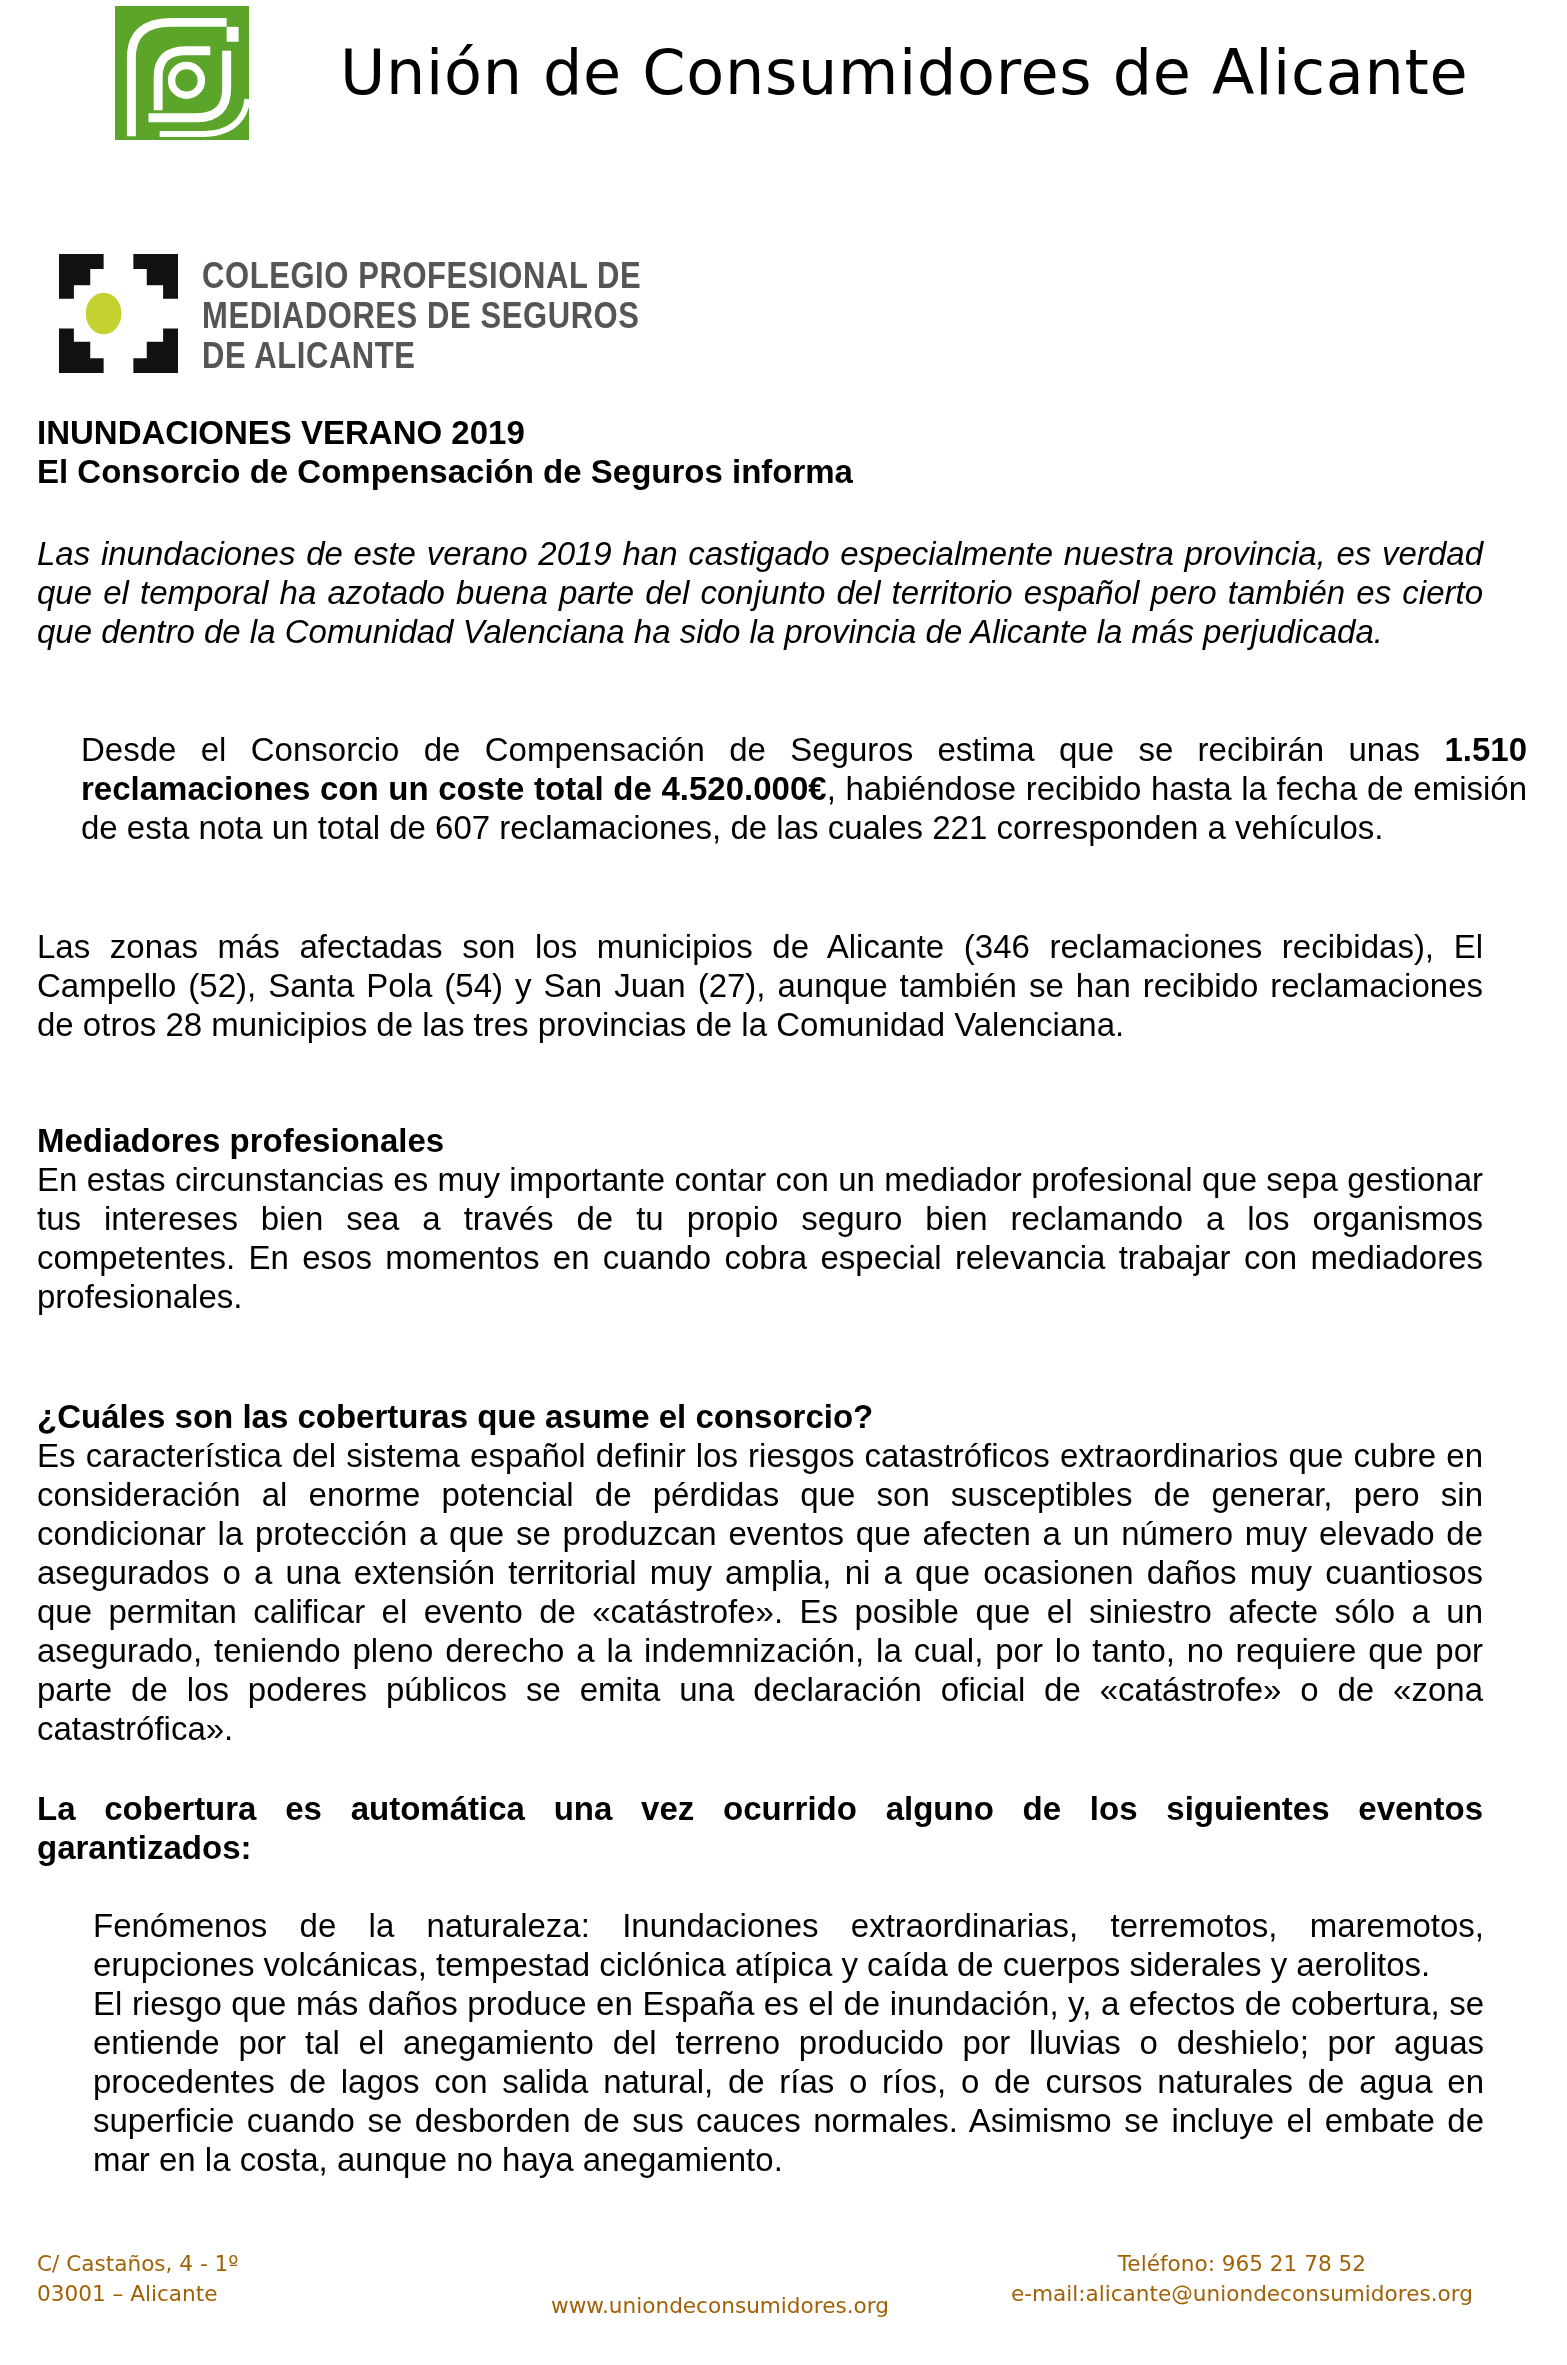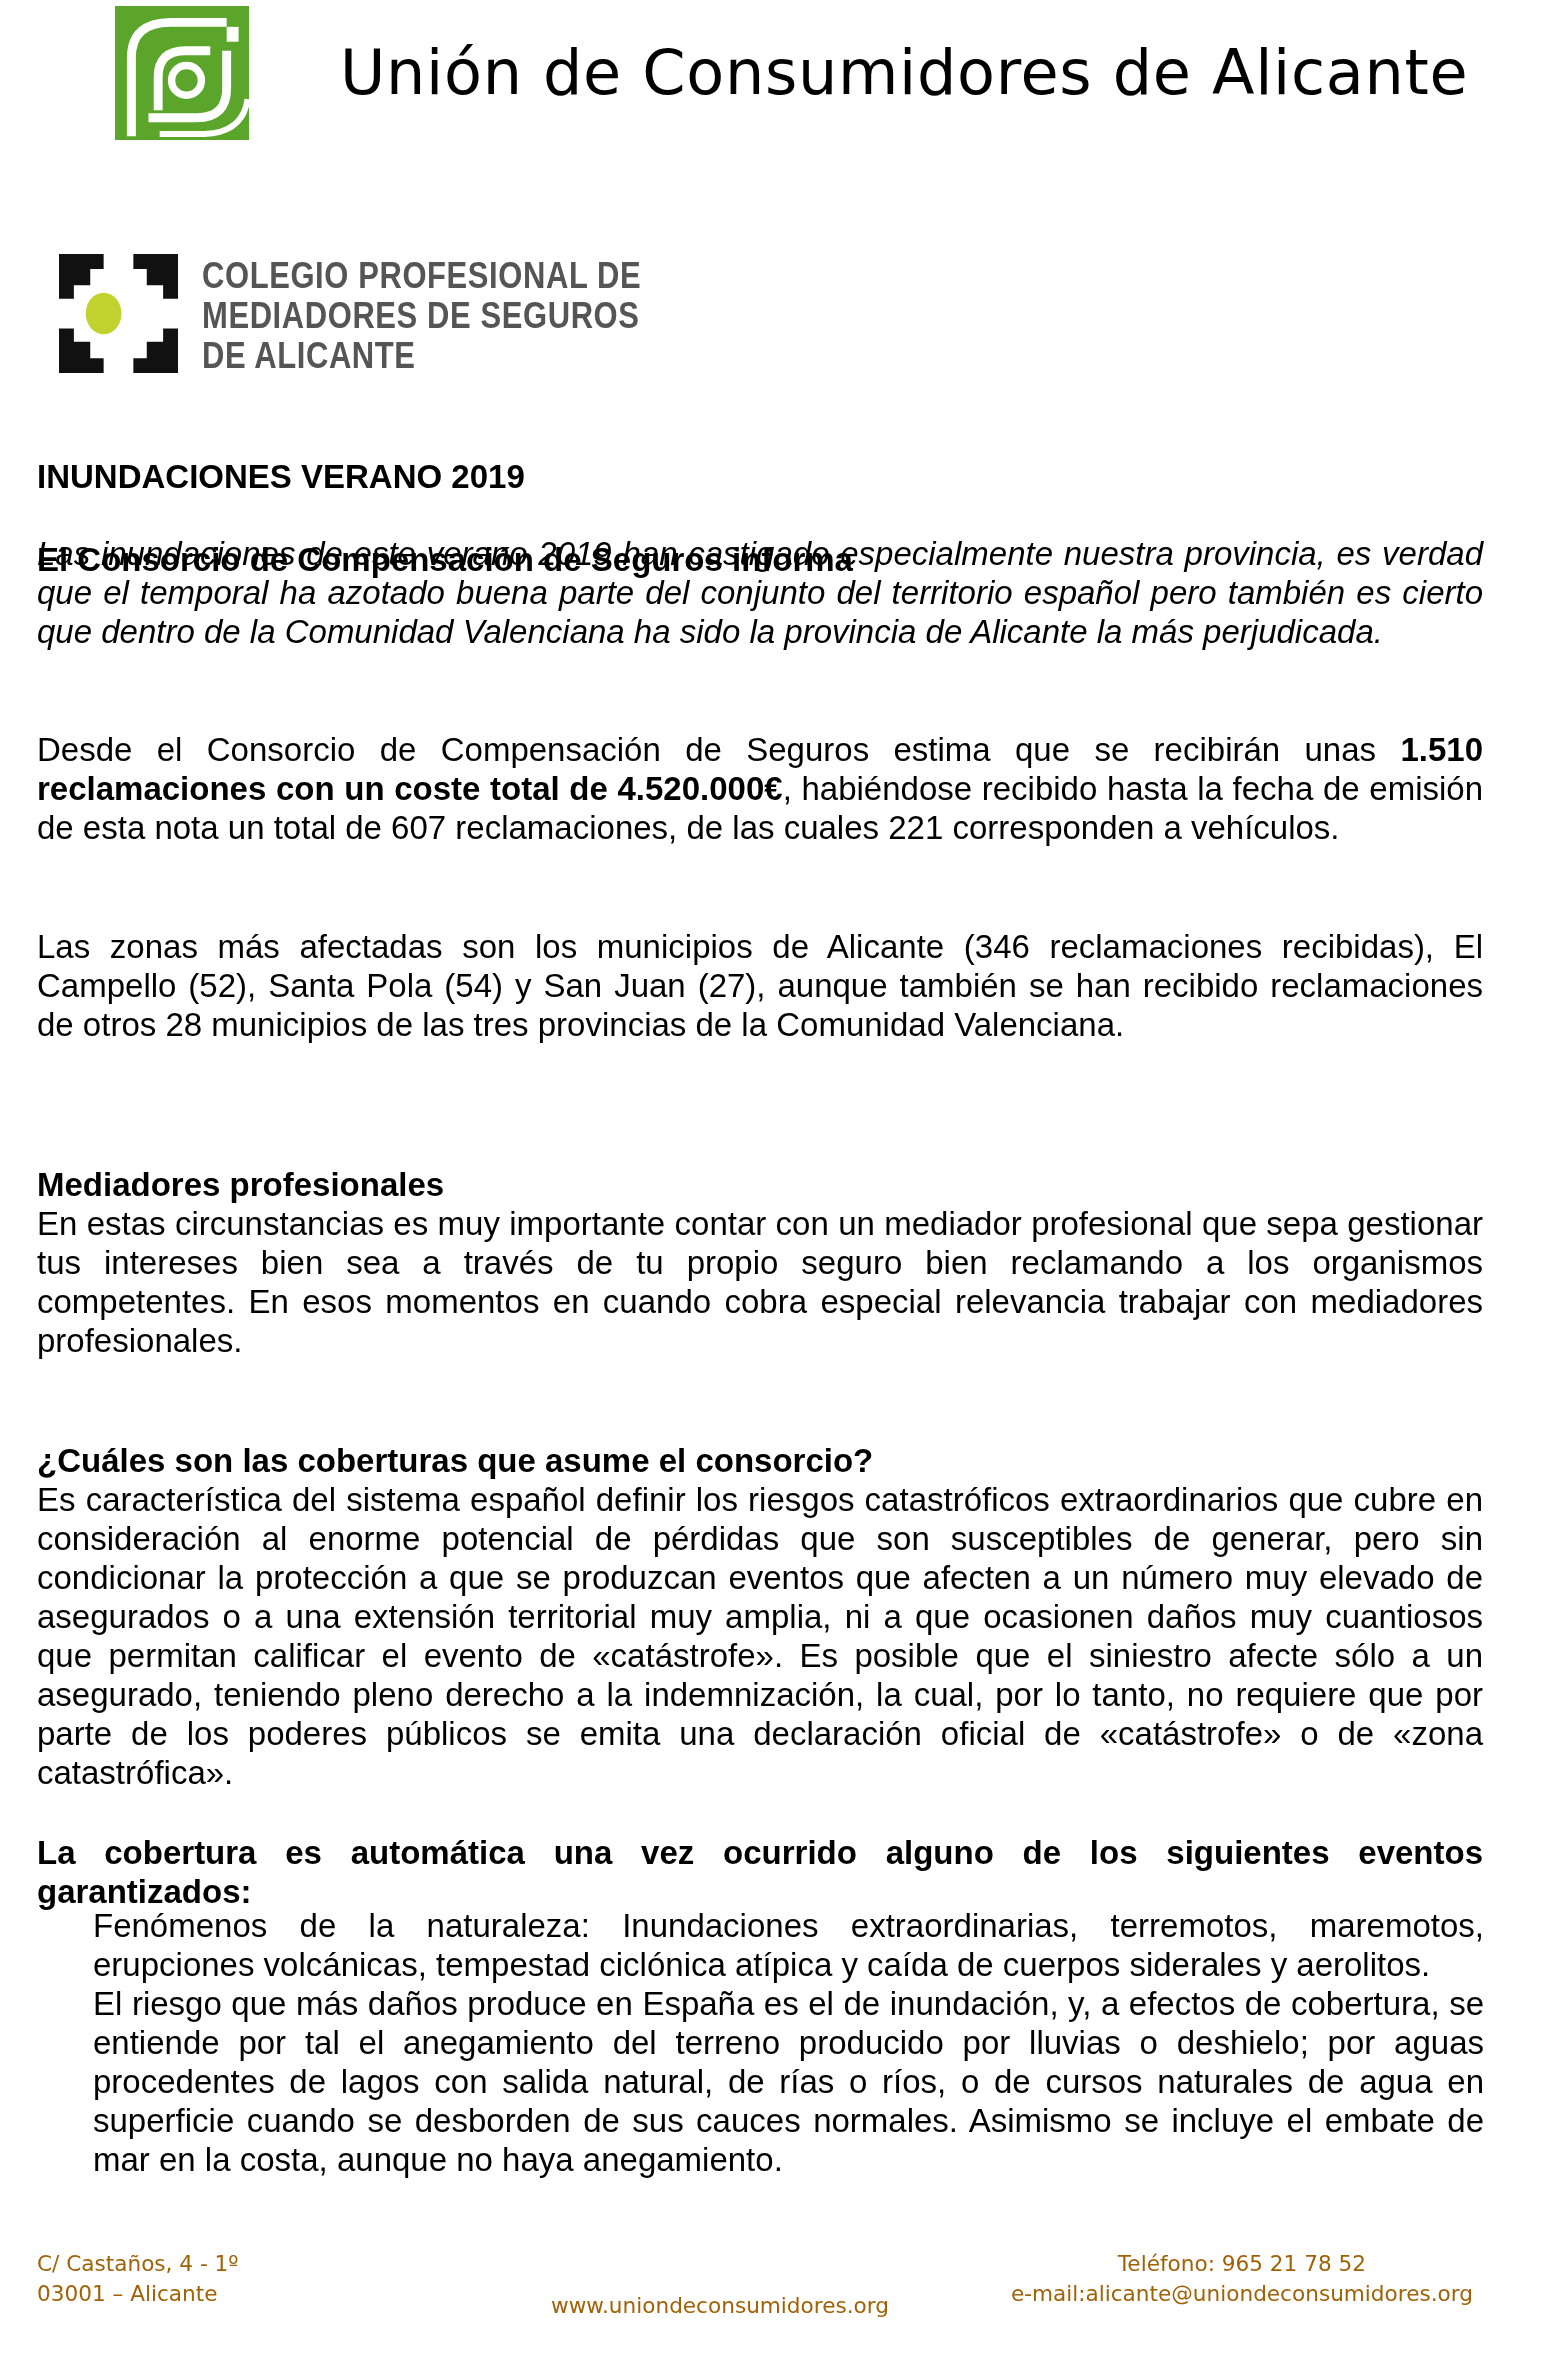--- a/index.html
+++ b/index.html
@@ -11,26 +11,26 @@
     #org-title { left: 340px; top: 36px; font-family: "DejaVu Sans", sans-serif; font-size: 62px; line-height: 74px; white-space: nowrap; letter-spacing: 0.7px; }
 
     
     #colegio-logo { left: 59px; top: 254px; width: 550px; height: 123px; }
     #colegio-mark { position: absolute; left: 0; top: 0; width: 119px; height: 119px; }
     #colegio-text { position: absolute; left: 143px; top: 1.5px; font-family: "Liberation Sans", sans-serif; font-weight: bold; font-size: 36px; line-height: 40px; color: #555555; letter-spacing: 0.7px; transform: scaleX(0.86); transform-origin: left top; white-space: nowrap; }
 
     
     .doc { left: 37px; width: 1446px; font-family: "Liberation Sans", sans-serif; font-size: 33px; line-height: 39px; }
     .doc p { margin: 0; text-align: justify; }
-    .doc .h { font-weight: bold; margin-top: 44px; }
+    .doc .h { font-weight: bold; }
     .indent { left: 93px; width: 1391px; }
 
     #heading-block { top: 413px; }
     #para-1 { top: 534px; font-style: italic; }
-    #para-2 { top: 730px; }
+    #para-2 { top: 730px; margin-left: 44px; }
     #para-3 { top: 927px; }
     #section-mediadores { top: 1121px; }
     #section-coberturas { top: 1397px; }
     #cobertura-heading { top: 1789px; }
     #fenomenos { top: 1906px; }
 
     
     .foot { font-family: "DejaVu Sans", sans-serif; font-size: 21.6px; line-height: 30px; color: #a16207; white-space: nowrap; }
     #footer-left { left: 37px; top: 2249px; }
     #footer-center { left: 551px; top: 2249px; margin-top: 42px; }

